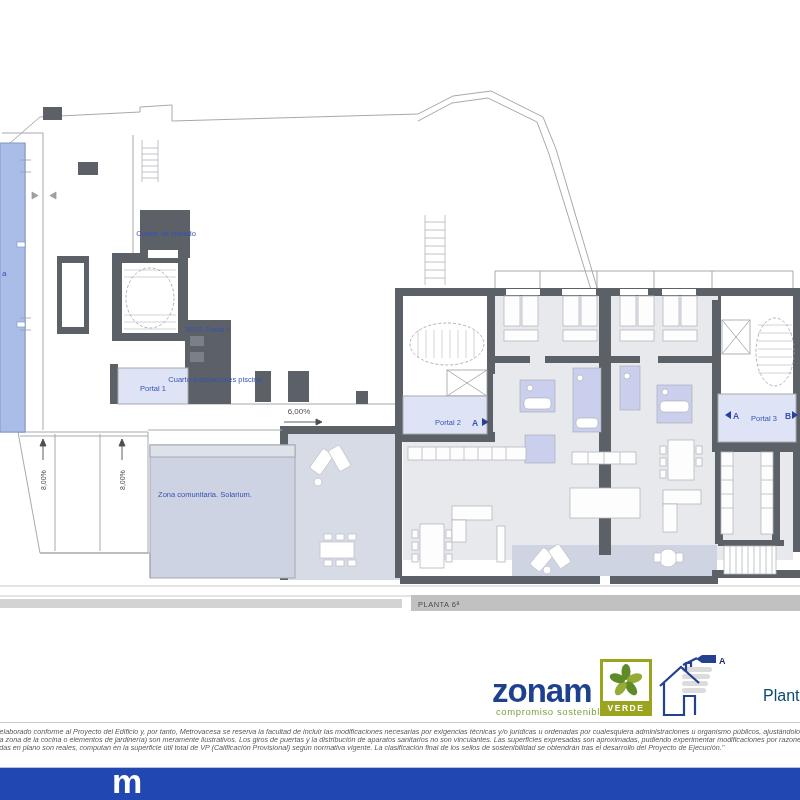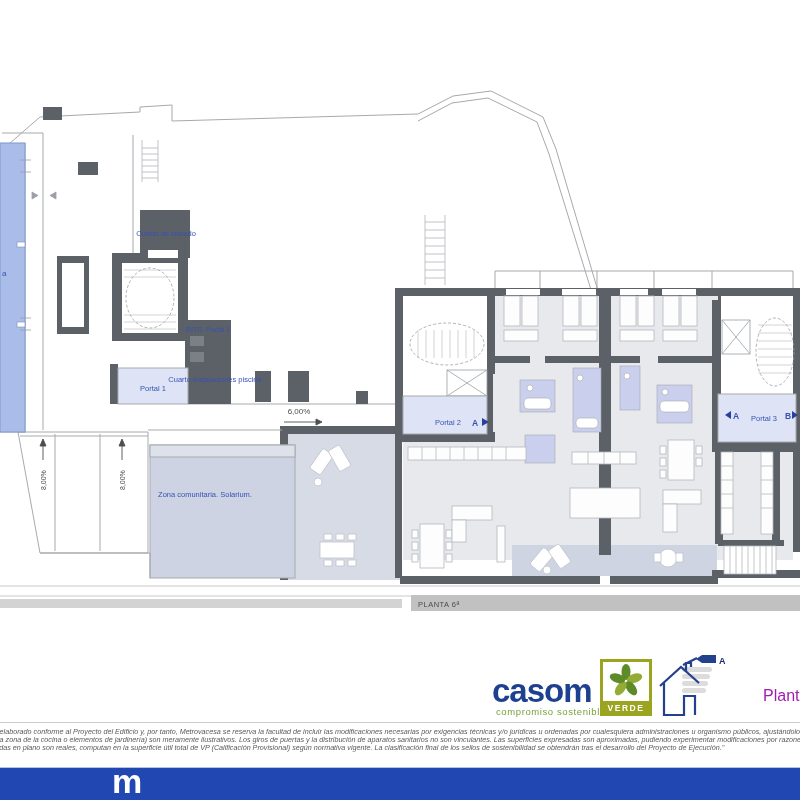--- a/index.html
+++ b/index.html
@@ -8,21 +8,21 @@
     background:#ffffff;font-family:"Liberation Sans",sans-serif;
   }
   .abs{position:absolute;}
   svg text{font-family:"Liberation Sans",sans-serif;}
   
   .logo{left:492px;top:674px;color:#1e418f;font-size:33px;font-weight:600;letter-spacing:-1px;line-height:1;}
   .logo b{font-weight:800;}
   .tagline{left:496px;top:706px;color:#76a23d;font-size:9.5px;letter-spacing:.6px;}
   .verde{left:600px;top:659px;width:52px;height:57px;}
   .energy{left:650px;top:654px;width:80px;height:66px;}
-  .plant-caption{left:763px;top:687px;color:#a21caf;font-size:16px;white-space:nowrap;}
+  .plant-caption{left:763px;top:687px;color:#0c4a6e;font-size:16px;white-space:nowrap;}
   .divider{left:0;top:722px;width:800px;height:1px;background:#cccccc;}
   .disc{position:absolute;left:-12px;white-space:nowrap;color:#5a5a5a;font-size:7.2px;font-style:italic;}
   .footer-bar{left:0;top:767px;width:800px;height:33px;background:#2148b2;border-top:1px solid #b9c2dc;}
   .watermark{left:112px;top:764px;color:#ffffff;font-size:34px;font-weight:bold;line-height:1;}
 </style>
 </head>
 <body>
 
 <svg class="abs" style="left:0;top:0" width="800" height="620" viewBox="0 0 800 620">
 
@@ -274,21 +274,21 @@
     <text x="205" y="497" text-anchor="middle">Zona comunitaria. Solarium.</text>
   </g>
   <g font-size="7.5" fill="#4e4e4e">
     <text x="299" y="414" text-anchor="middle" font-size="8">6,00%</text>
     <text transform="translate(46,490) rotate(-90)" font-size="7">8,00%</text>
     <text transform="translate(125,490) rotate(-90)" font-size="7">8,00%</text>
     <text x="418" y="607" font-size="7.5" fill="#4b4b4b" letter-spacing="0.5">PLANTA 6ª</text>
   </g>
 </svg>
 
-<div class="abs logo"><span>caso</span><b>m</b></div>
+<div class="abs logo"><span>zona</span><b>m</b></div>
 <div class="abs tagline">compromiso sostenible</div>
 
 <svg class="abs verde" viewBox="0 0 52 57">
   <rect x="1.5" y="1.5" width="49" height="54" fill="#ffffff" stroke="#9aa41f" stroke-width="3"></rect>
   <rect x="3" y="42" width="46" height="12" fill="#9aa41f"></rect>
   <g>
     <ellipse cx="26" cy="13" rx="4.5" ry="8" fill="#5e8a28"></ellipse>
     <ellipse cx="26" cy="13" rx="4.5" ry="8" fill="#94ac36" transform="rotate(72 26 22)"></ellipse>
     <ellipse cx="26" cy="13" rx="4.5" ry="8" fill="#5e8a28" transform="rotate(144 26 22)"></ellipse>
     <ellipse cx="26" cy="13" rx="4.5" ry="8" fill="#94ac36" transform="rotate(216 26 22)"></ellipse>

